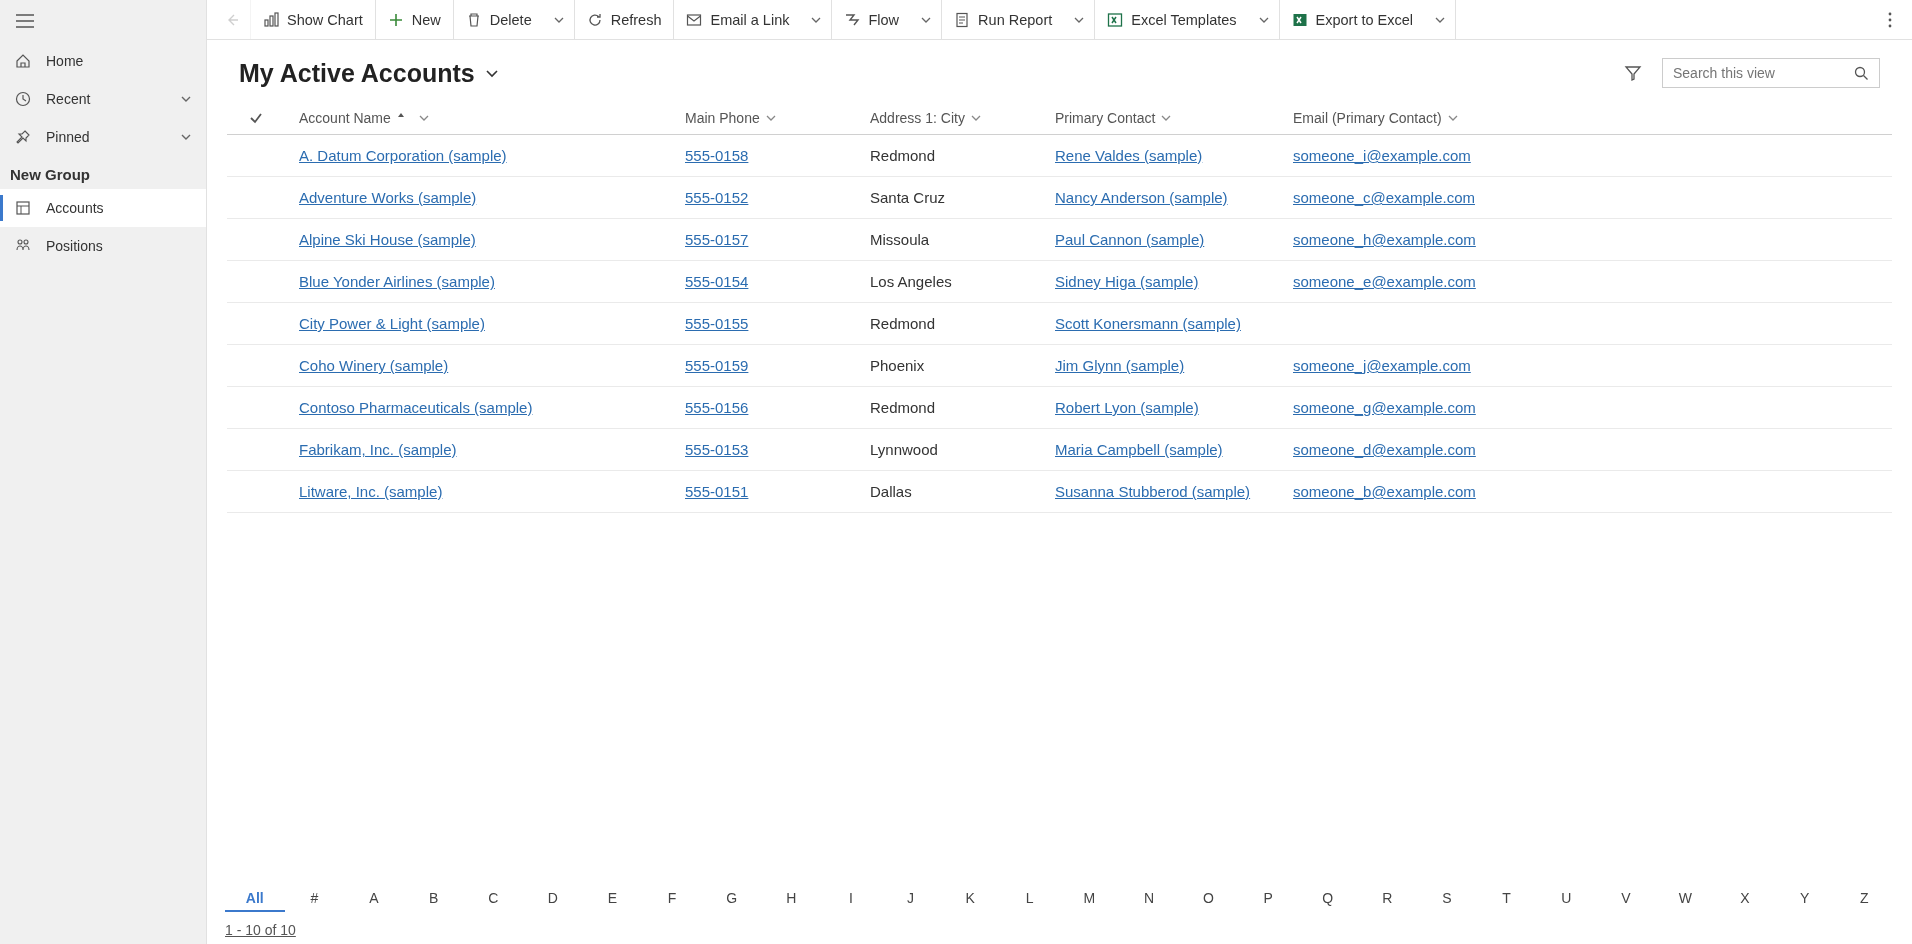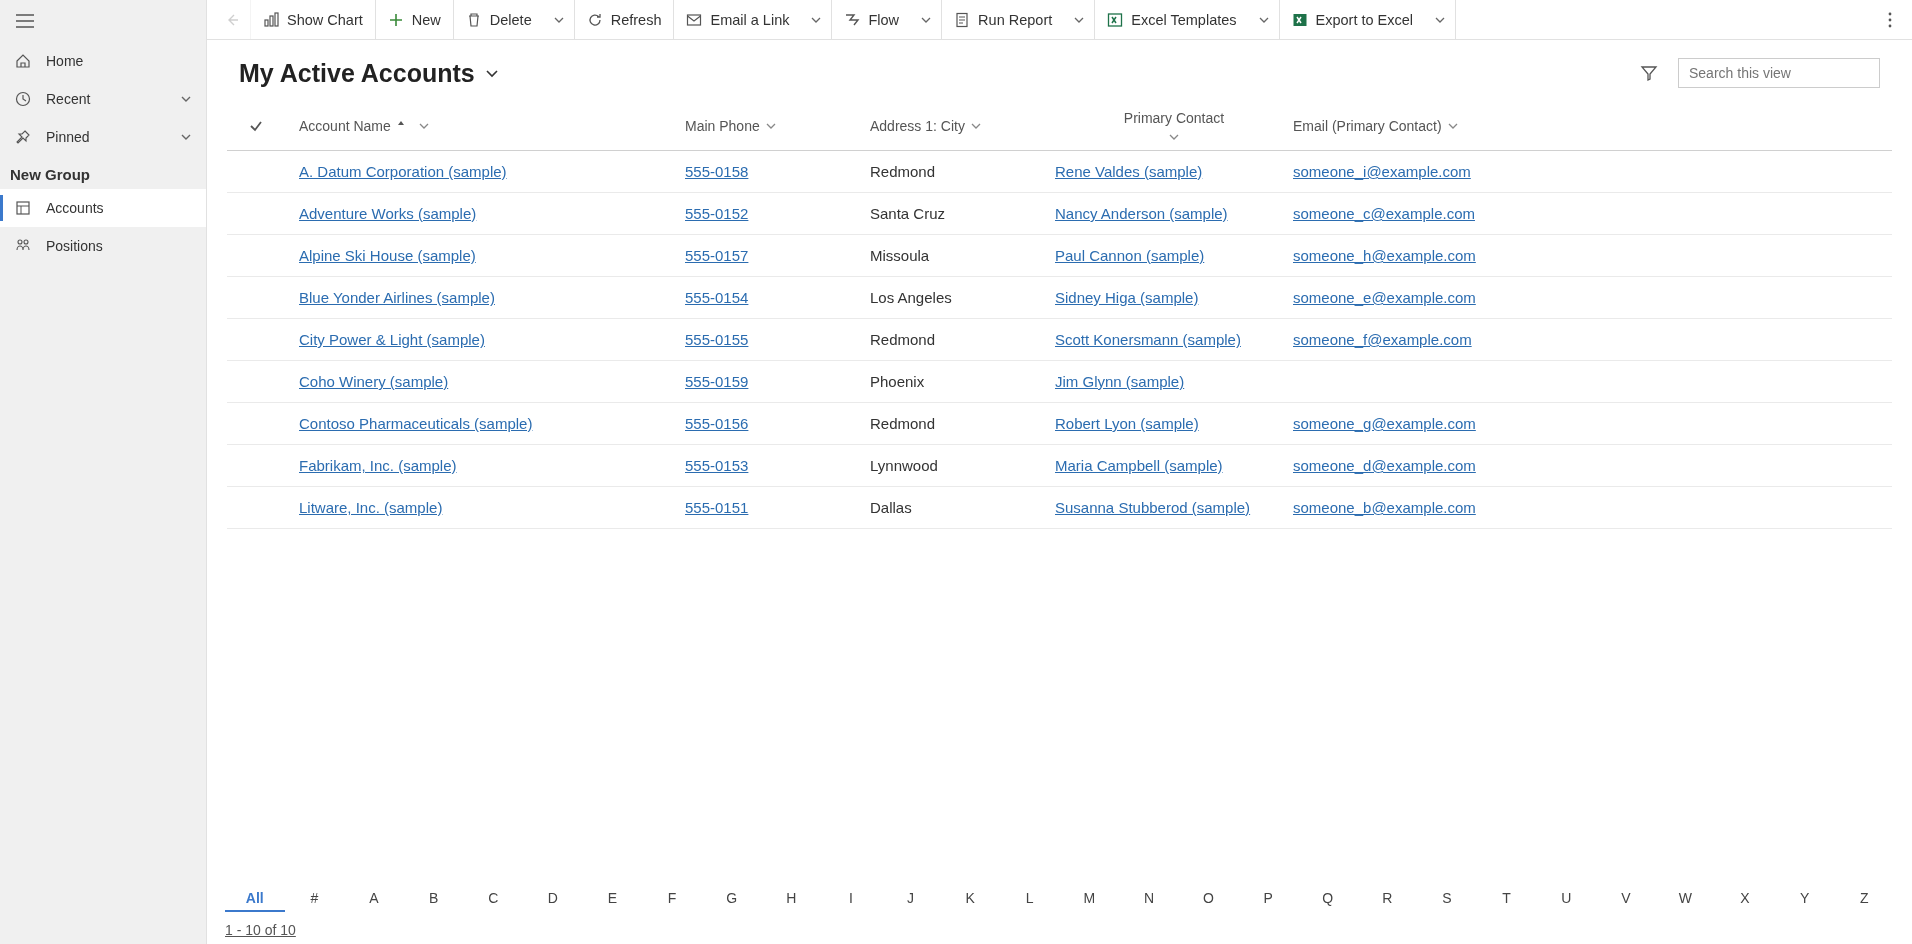--- a/index.html
+++ b/index.html
@@ -150,21 +150,21 @@
     }
     .filter-icon {
       cursor: pointer;
       color: #555;
     }
     .search-box {
       border: 1px solid #ccc;
       display: flex;
       align-items: center;
       padding: 6px 10px;
-      width: 202px;
+      width: 218px;
     }
     .search-box input {
       border: none;
       outline: none;
       flex: 1;
       font-size: 14px;
       color: #555;
     }
     
     .grid {
@@ -176,21 +176,21 @@
       display: flex;
       border-bottom: 1px solid #d0d0d0;
       padding: 8px 0;
       font-size: 14px;
       color: #555;
     }
     .col-check { width: 60px; padding-left: 22px; }
     .col-name  { width: 398px; padding-left: 12px; }
     .col-phone { width: 185px; }
     .col-city  { width: 185px; }
-    .col-contact { width: 238px; flex-direction: column; }
+    .col-contact { width: 238px; }
     .col-email { flex: 1; }
     .gh {
       display: flex;
       align-items: center;
       gap: 6px;
       cursor: pointer;
     }
     .grid-row {
       display: flex;
       align-items: center;
@@ -523,28 +523,28 @@
             <div class="col-city cell text-cell">Los Angeles</div>
             <div class="col-contact cell link-cell">Sidney Higa (sample)</div>
             <div class="col-email cell link-cell">someone_e@example.com</div>
           </div>
           <div class="grid-row">
             <div class="col-check cell"></div>
             <div class="col-name cell link-cell">City Power &amp; Light (sample)</div>
             <div class="col-phone cell link-cell">555-0155</div>
             <div class="col-city cell text-cell">Redmond</div>
             <div class="col-contact cell link-cell">Scott Konersmann (sample)</div>
-            <div class="col-email cell link-cell">someone_f@example.com</div>
           </div>
           <div class="grid-row">
             <div class="col-check cell"></div>
             <div class="col-name cell link-cell">Coho Winery (sample)</div>
             <div class="col-phone cell link-cell">555-0159</div>
             <div class="col-city cell text-cell">Phoenix</div>
             <div class="col-contact cell link-cell">Jim Glynn (sample)</div>
+            <div class="col-email cell link-cell">someone_j@example.com</div>
           </div>
           <div class="grid-row">
             <div class="col-check cell"></div>
             <div class="col-name cell link-cell">Contoso Pharmaceuticals (sample)</div>
             <div class="col-phone cell link-cell">555-0156</div>
             <div class="col-city cell text-cell">Redmond</div>
             <div class="col-contact cell link-cell">Robert Lyon (sample)</div>
             <div class="col-email cell link-cell">someone_g@example.com</div>
           </div>
           <div class="grid-row">

